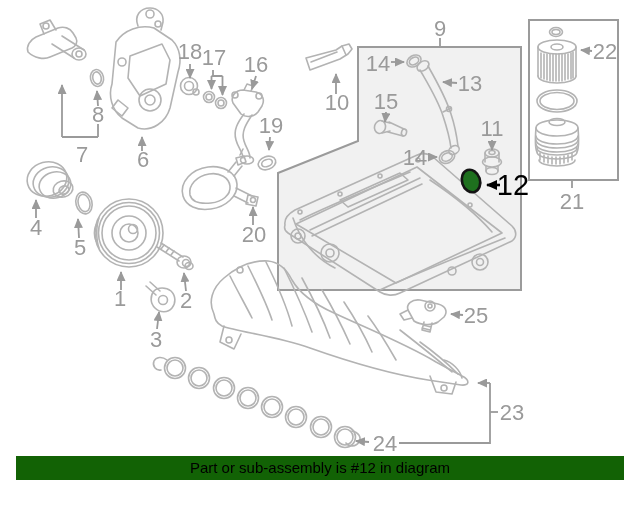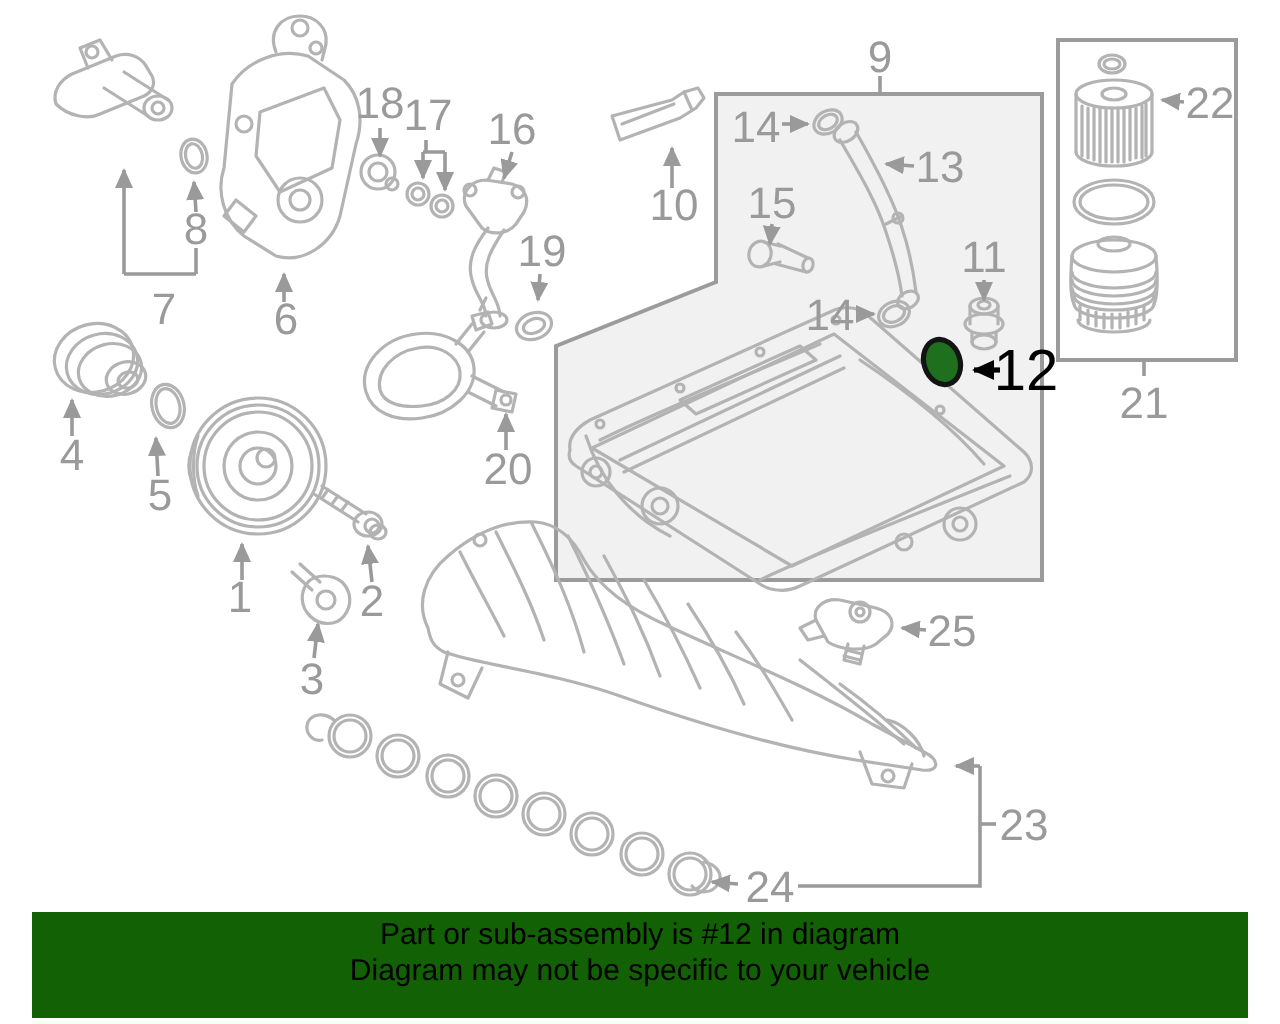--- a/index.html
+++ b/index.html
@@ -18,21 +18,21 @@
   .art{fill:none;stroke:var(--line-gray);stroke-width:1.6;stroke-linecap:round;stroke-linejoin:round;}
   .artw{fill:#ffffff;stroke:var(--line-gray);stroke-width:1.6;stroke-linejoin:round;}
   .box9{fill:var(--box-fill);stroke:var(--box-border);stroke-width:2;}
   .box21{fill:#ffffff;stroke:var(--box-border);stroke-width:2;}
   .lbl{font-family:"Liberation Sans",sans-serif;font-size:22px;fill:var(--label-gray);
        text-anchor:middle;}
   .co{stroke:var(--label-gray);stroke-width:1.8;fill:none;}
   .hl{fill:var(--highlight-fill);stroke:#141414;stroke-width:2.6;}
   .hl-line{stroke:#000;stroke-width:2.6;fill:none;}
   .hl-lbl{font-family:"Liberation Sans",sans-serif;font-size:29px;fill:#000;text-anchor:middle;}
-  .banner{position:absolute;left:16px;top:456px;width:608px;height:53px;
+  .banner{position:absolute;left:16px;top:456px;width:608px;height:24px;
           background:var(--banner-bg);color:var(--banner-text);
           text-align:center;font-size:15px;line-height:18px;padding-top:3px;
           box-sizing:border-box;}
 </style>
 </head>
 <body>
 
 <div class="stage">
 <svg width="640" height="512" viewBox="0 0 640 512">
   <defs>
@@ -337,15 +337,14 @@
   <text class="lbl" x="476" y="323">25</text>
 
   <g>
     <path class="hl-line" d="M500,185 L487,185" marker-end="url(#ahb)"></path>
     <text class="hl-lbl" x="513" y="195">12</text>
   </g>
 </svg>
 
 <div class="banner">
   <div>Part or sub-assembly is #12 in diagram</div>
-  <div>Diagram may not be specific to your vehicle</div>
 </div>
 </div>
 
 </body></html>

